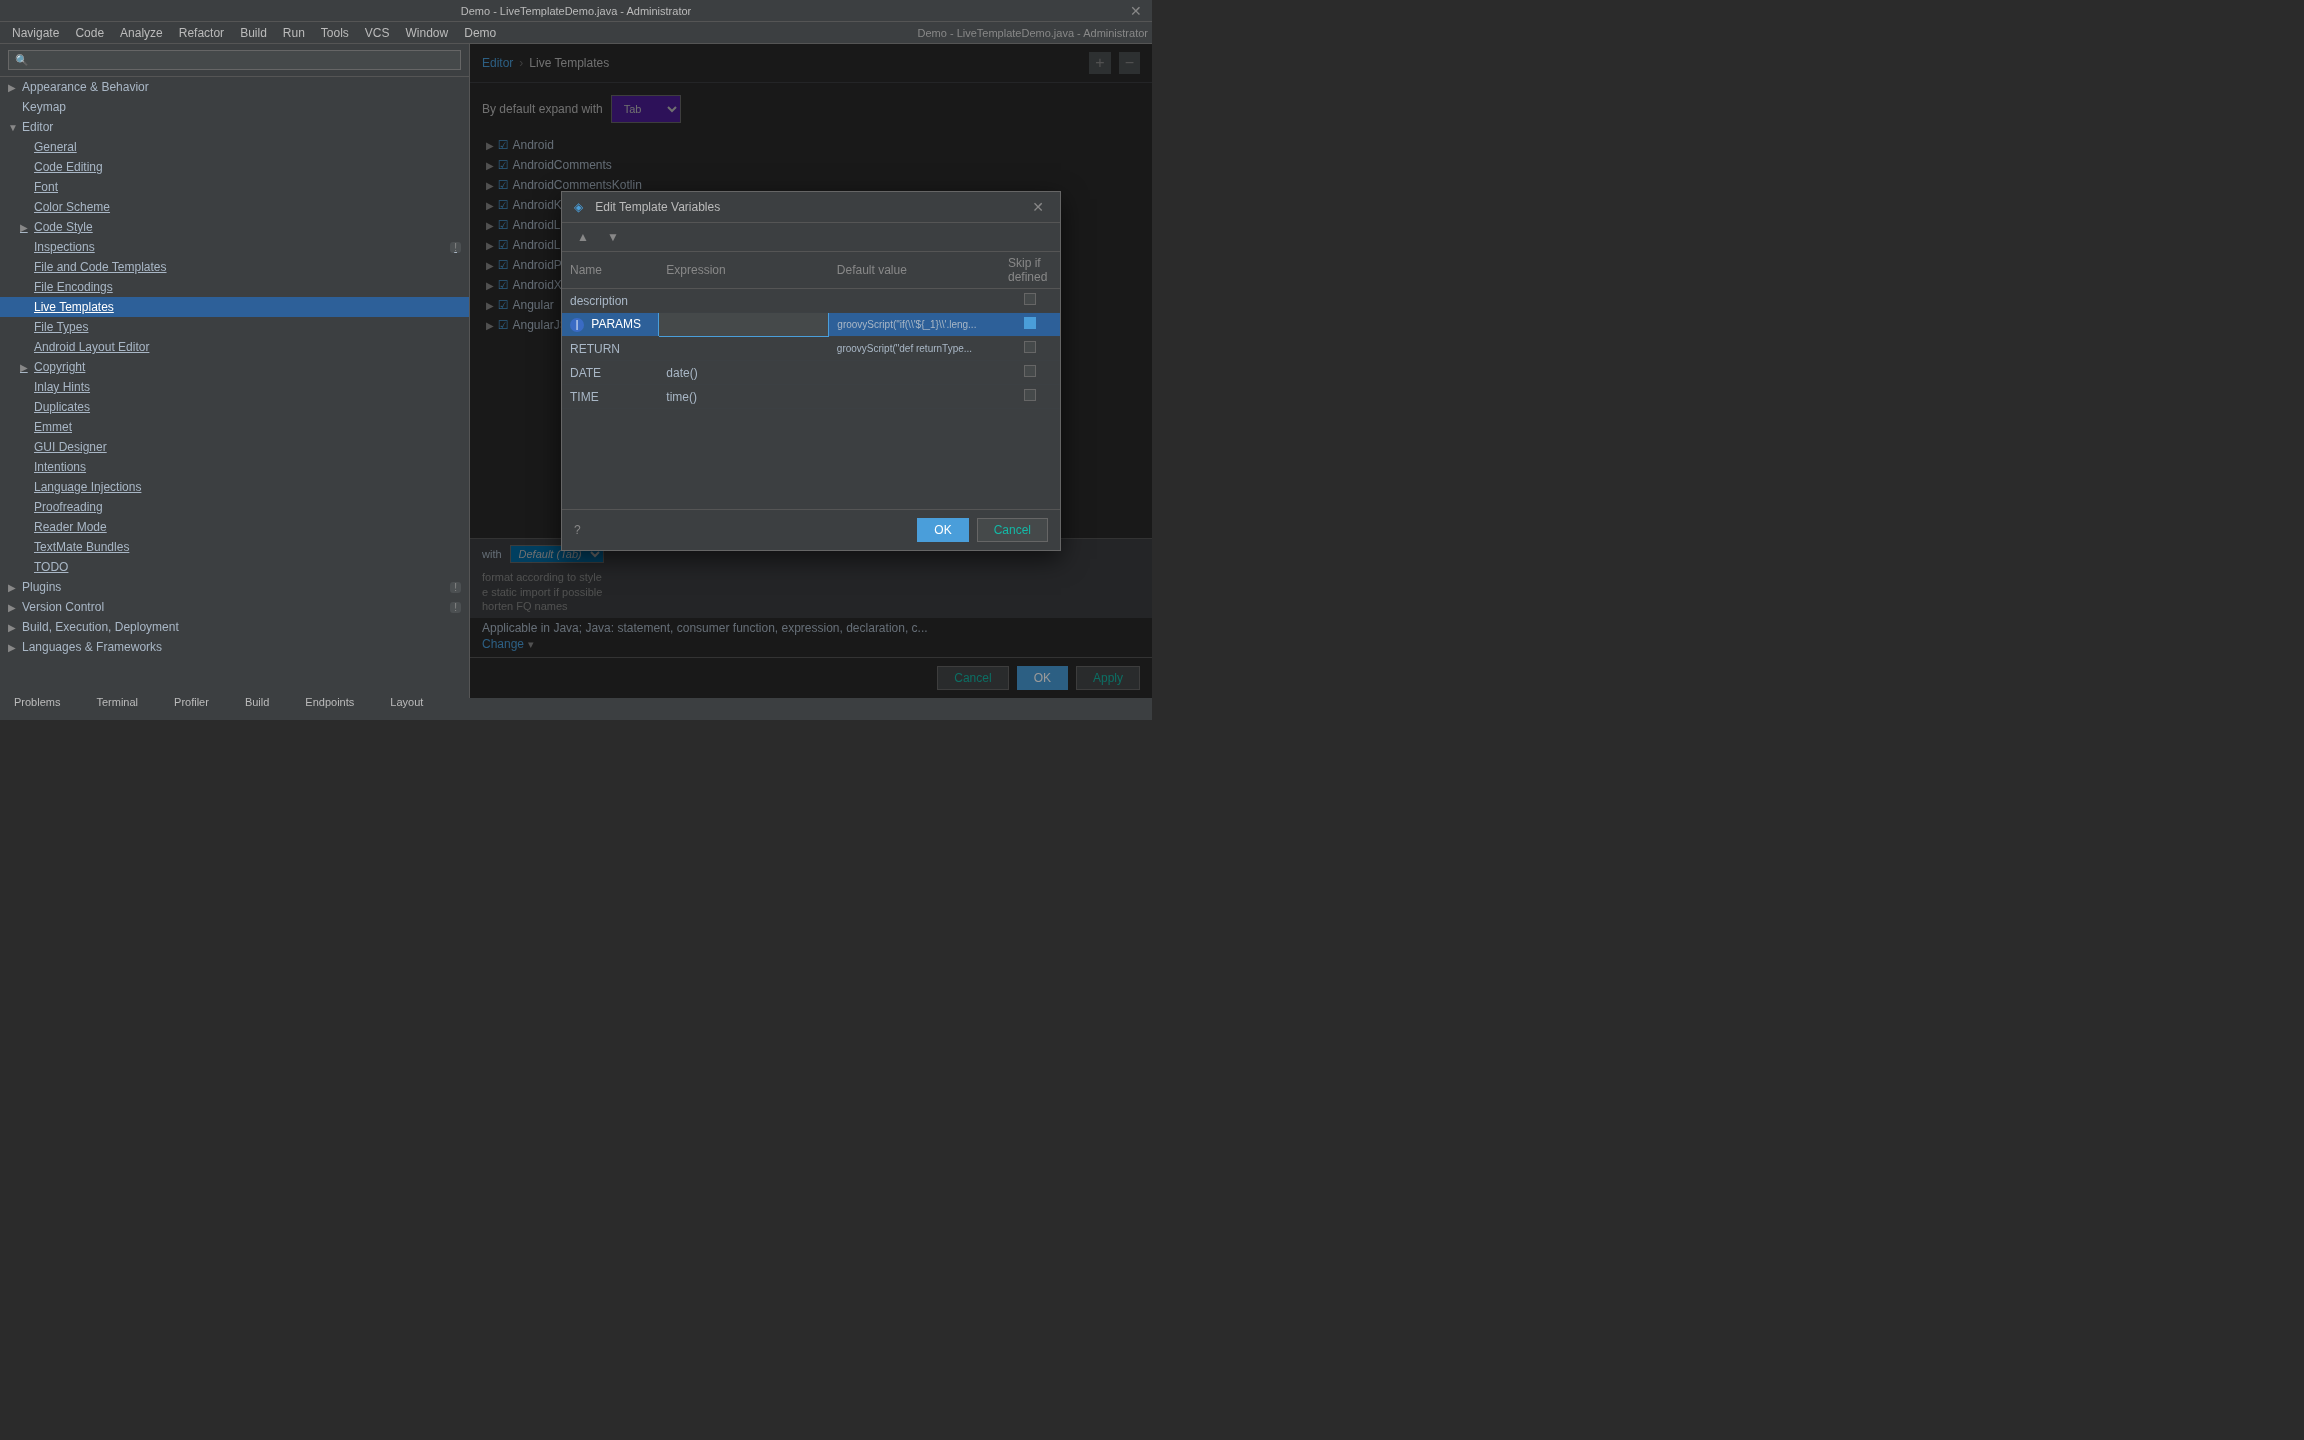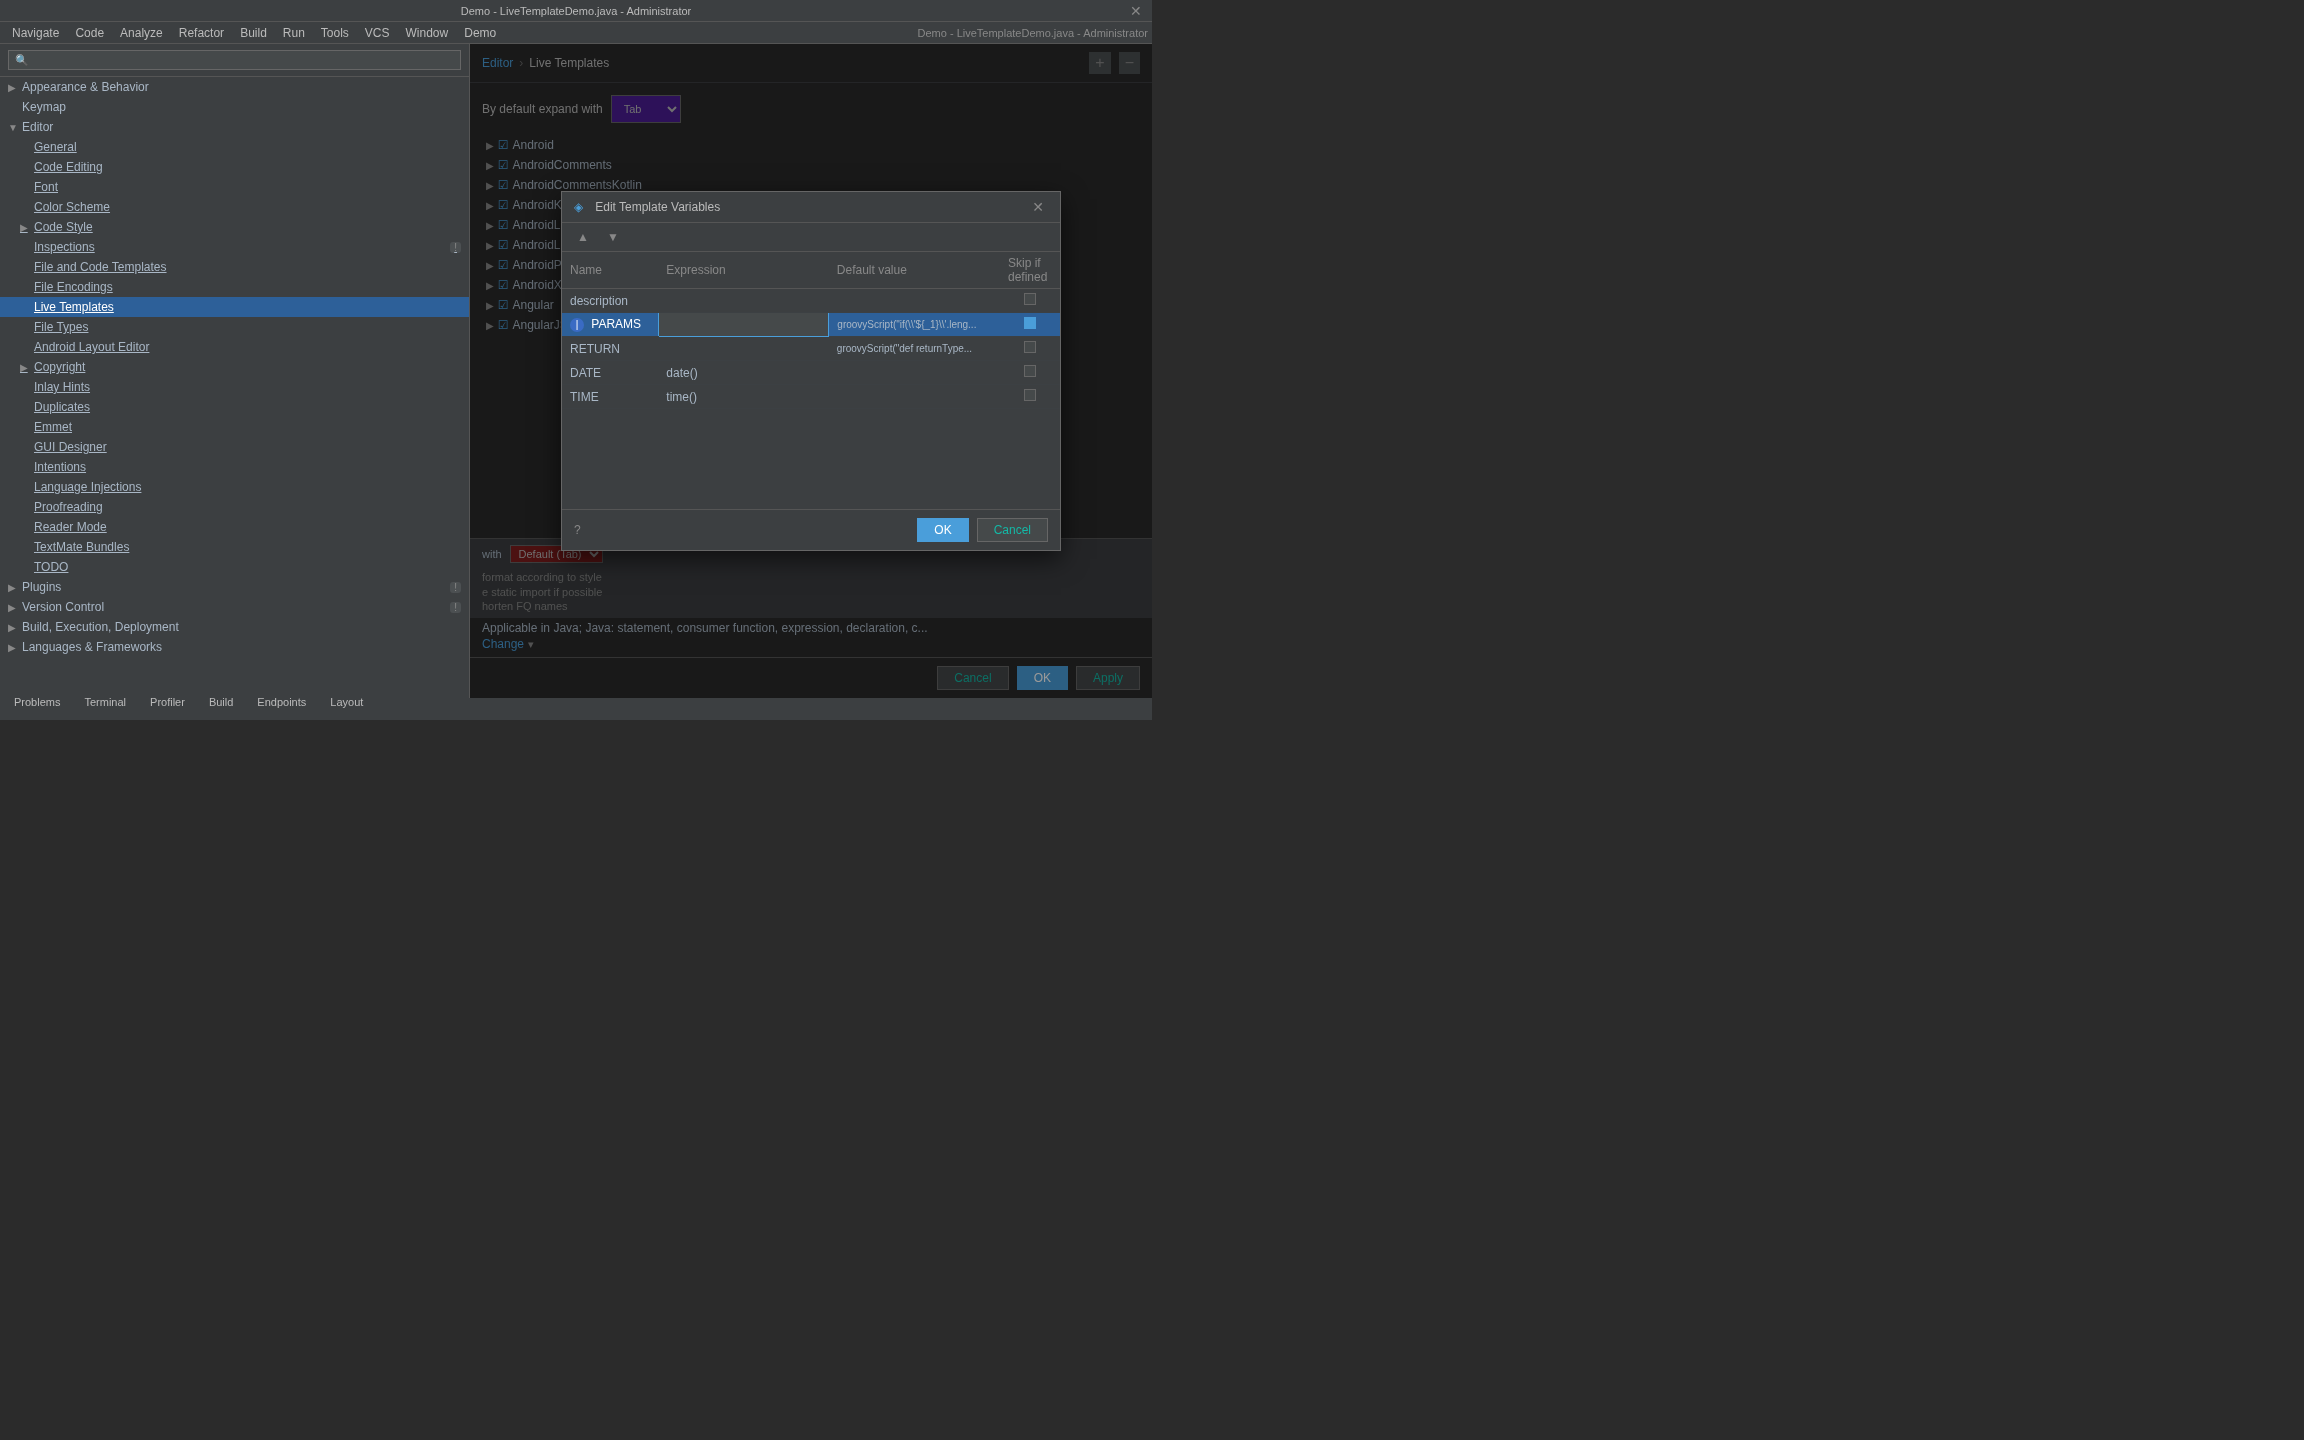--- a/index.html
+++ b/index.html
@@ -232,21 +232,21 @@
     
     .bottom-bar {
       height: 38px;
       background: #3c3f41;
       display: flex;
       align-items: center;
       padding: 0 8px;
       font-size: 11px;
       color: #888;
       border-top: 1px solid #555;
-      gap: 12px;
+      gap: 24px;
     }
     .bottom-bar-btn {
       padding: 1px 6px;
       cursor: pointer;
       color: #bbb;
     }
     .modal {
       background: #3c3f41;
       border: 1px solid #666;
       width: 500px;
@@ -716,21 +716,21 @@
       </div>
       <div class="template-group">
         <span class="expand-icon">▶</span>
         <span class="check-icon">☑</span>
         <span>AngularJS</span>
       </div>
 
       <div style="position:absolute; bottom:80px; left:0; right:0; background:#3c3f41; border-top:1px solid #555; height:80px;">
         <div style="padding:6px 12px; display:flex; align-items:center; gap:8px; font-size:11px;">
           <span>with</span>
-          <select style="background:#7f1d1d; border:1px solid #666; color:#bbb; font-size:11px; padding:1px 4px;">
+          <select style="background:#0369a1; border:1px solid #666; color:#bbb; font-size:11px; padding:1px 4px;font-style:italic;">
             <option>Default (Tab)</option>
           </select>
         </div>
         <div style="padding:2px 12px; font-size:11px; color:#888;">format according to style</div>
         <div style="padding:1px 12px; font-size:11px; color:#888;">e static import if possible</div>
         <div style="padding:1px 12px; font-size:11px; color:#888;">horten FQ names</div>
       </div>
     </div>
 
     <div style="padding:6px 12px; background:#2b2b2b; border-top:1px solid #3c3f41;">

